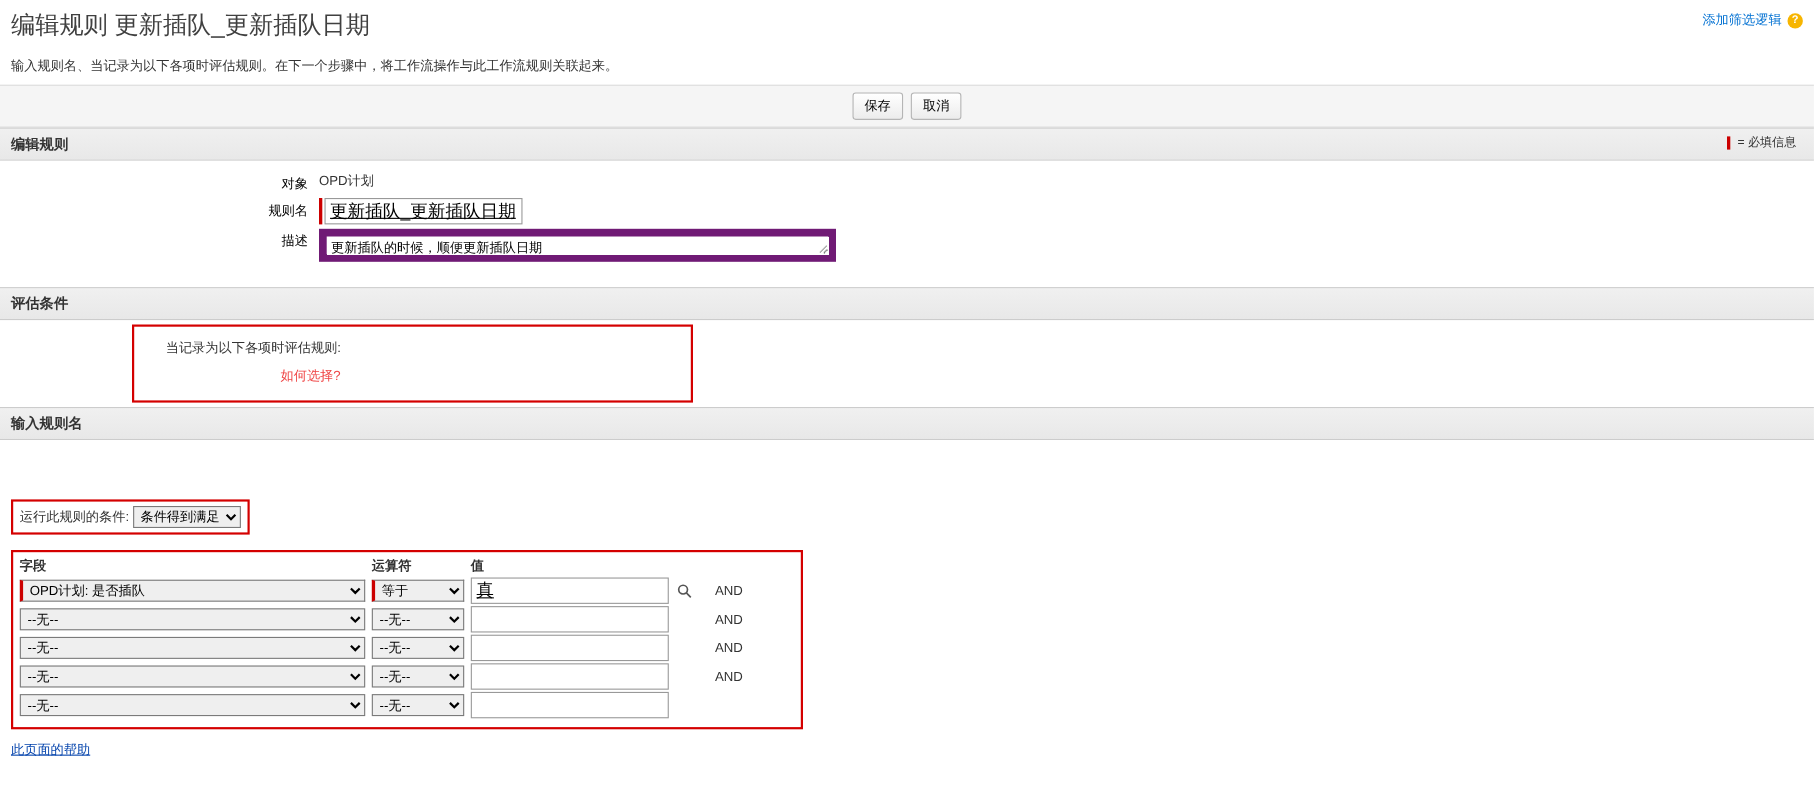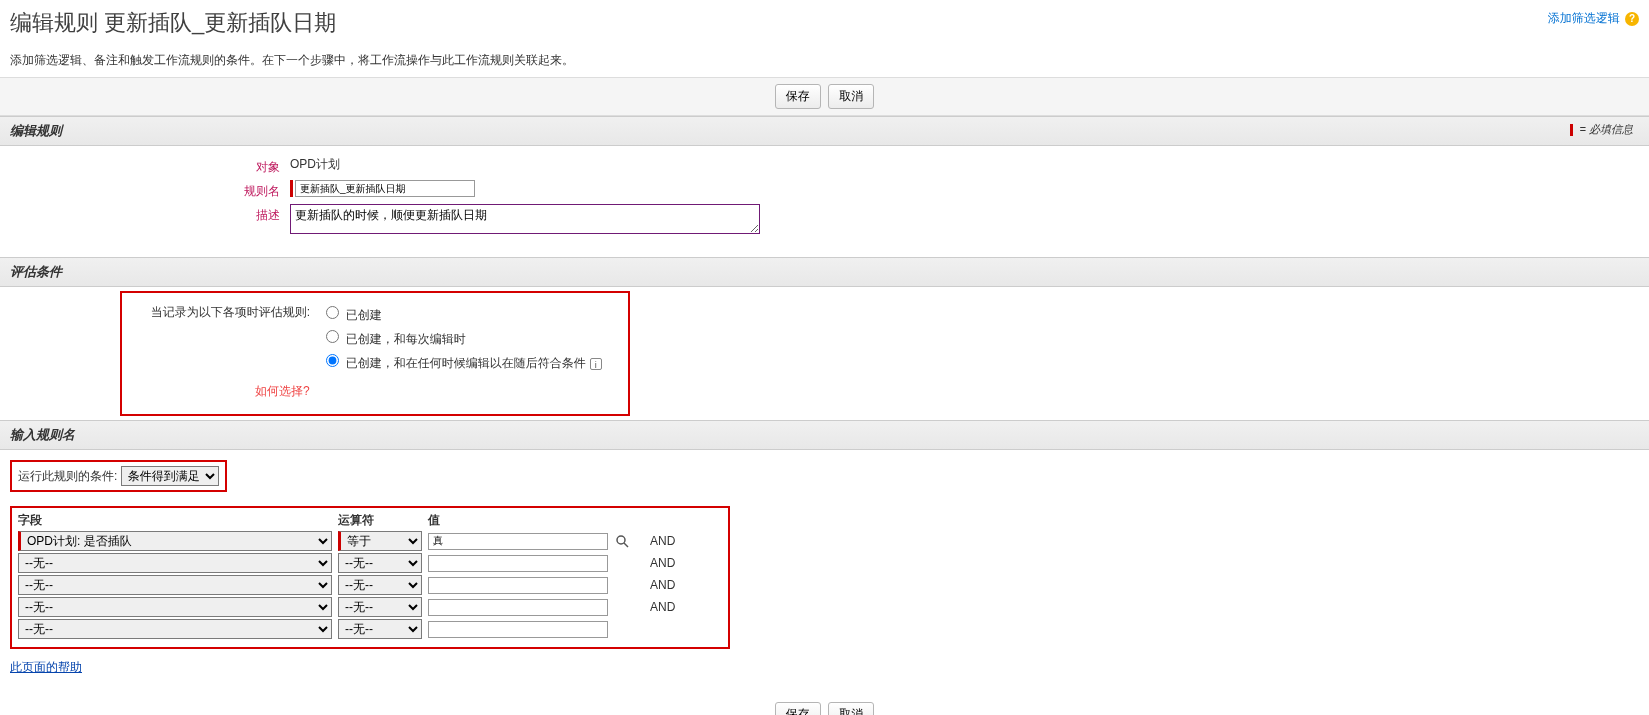--- a/index.html
+++ b/index.html
@@ -65,21 +65,20 @@
     }
     .section-h {
       background: linear-gradient(#f0f0f0, #e8e8e8);
       border: 1px solid #ccc;
       border-left: none;
       border-right: none;
       padding: 5px 10px;
       font-weight: bold;
       font-size: 13px;
       position: relative;
-      font-style: italic;
     }
     .req-note {
       position: absolute;
       right: 16px;
       top: 5px;
       font-weight: normal;
       font-size: 11px;
     }
     .req-bar {
       display: inline-block;
@@ -95,38 +94,39 @@
     .form-row {
       display: flex;
       margin-bottom: 4px;
       align-items: flex-start;
     }
     .form-label {
       width: 280px;
       text-align: right;
       padding-right: 10px;
       padding-top: 3px;
-      color: #be185d;
+      color: #000000;
     }
     .form-value {
       flex: 1;
     }
     .req-field {
       border-left: 3px solid #c00;
       padding-left: 2px;
       display: inline-block;
     }
     input[type="text"] {
       border: 1px solid #999;
       padding: 2px 4px;
-      font-size: 10px;
+      font-size: 16px;
       width: 180px;
+      text-decoration: underline;
     }
     textarea {
-      border: 1px solid #701a75;
+      border: 7px solid #701a75;
       padding: 2px 4px;
       font-size: 12px;
       width: 470px;
       height: 30px;
       resize: both;
       font-family: Liberation Sans, sans-serif;
     }
     .highlight-box {
       border: 2px solid #d40000;
     }
@@ -165,20 +165,21 @@
       margin-left: 4px;
       vertical-align: middle;
     }
     .how-choose {
       color: #ef4444;
       margin-top: 8px;
       margin-left: 113px;
     }
     .run-if-row {
       padding: 10px 10px 4px;
+      margin-top: 44px;
     }
     .run-if-box {
       border: 2px solid #d40000;
       padding: 4px 6px;
       display: inline-block;
     }
     select {
       border: 1px solid #7a7a7a;
       font-size: 12px;
       padding: 1px 2px;
@@ -240,21 +241,21 @@
 <body>
 
 <div class="page-header">
   <a href="#" class="help-link">
     <span>添加筛选逻辑</span>
     <span class="help-icon">?</span>
   </a>
   <h1 class="page-title">编辑规则 更新插队_更新插队日期</h1>
 </div>
 
-<div class="page-desc">添加筛选逻辑、备注和触发工作流规则的条件。在下一个步骤中，将工作流操作与此工作流规则关联起来。</div>
+<div class="page-desc">输入规则名、当记录为以下各项时评估规则。在下一个步骤中，将工作流操作与此工作流规则关联起来。</div>
 
 <div class="button-bar">
   <button class="btn">保存</button>
   <button class="btn">取消</button>
 </div>
 
 <div class="section-h">
   <span>编辑规则</span>
   <span class="req-note">
     <span class="req-bar"></span>
@@ -280,21 +281,20 @@
     <div class="form-value">
       <textarea style="">更新插队的时候，顺便更新插队日期</textarea>
     </div>
   </div>
 </div>
 
 <div class="section-h">评估条件</div>
 
 <div class="eval-wrap highlight-box">
   <span class="eval-label">当记录为以下各项时评估规则:</span>
-  <span class="eval-options" id="evalOpts"><label><input type="radio" name="eval" style=""> 已创建</label><label><input type="radio" name="eval" style=""> 已创建，和每次编辑时</label><label><input type="radio" name="eval" checked="" style=""> 已创建，和在任何时候编辑以在随后符合条件<span class="info-i">i</span></label></span>
   <div class="how-choose">如何选择?</div>
 </div>
 
 <div class="section-h">输入规则名</div>
 
 <div class="run-if-row">
   <span class="run-if-box">
     <span>运行此规则的条件:</span>
     <select>
       <option>条件得到满足</option>

